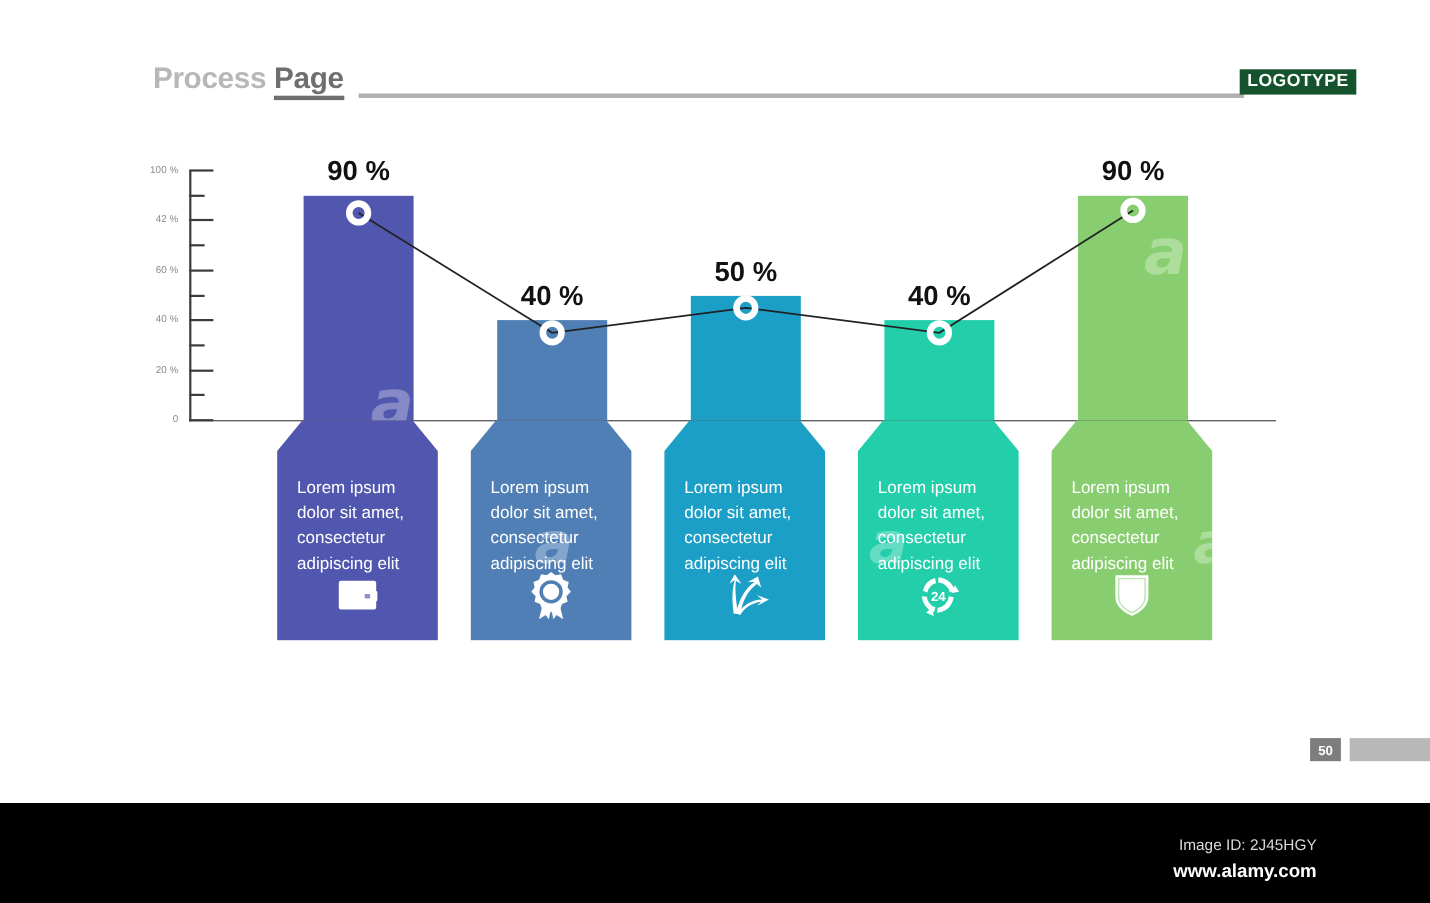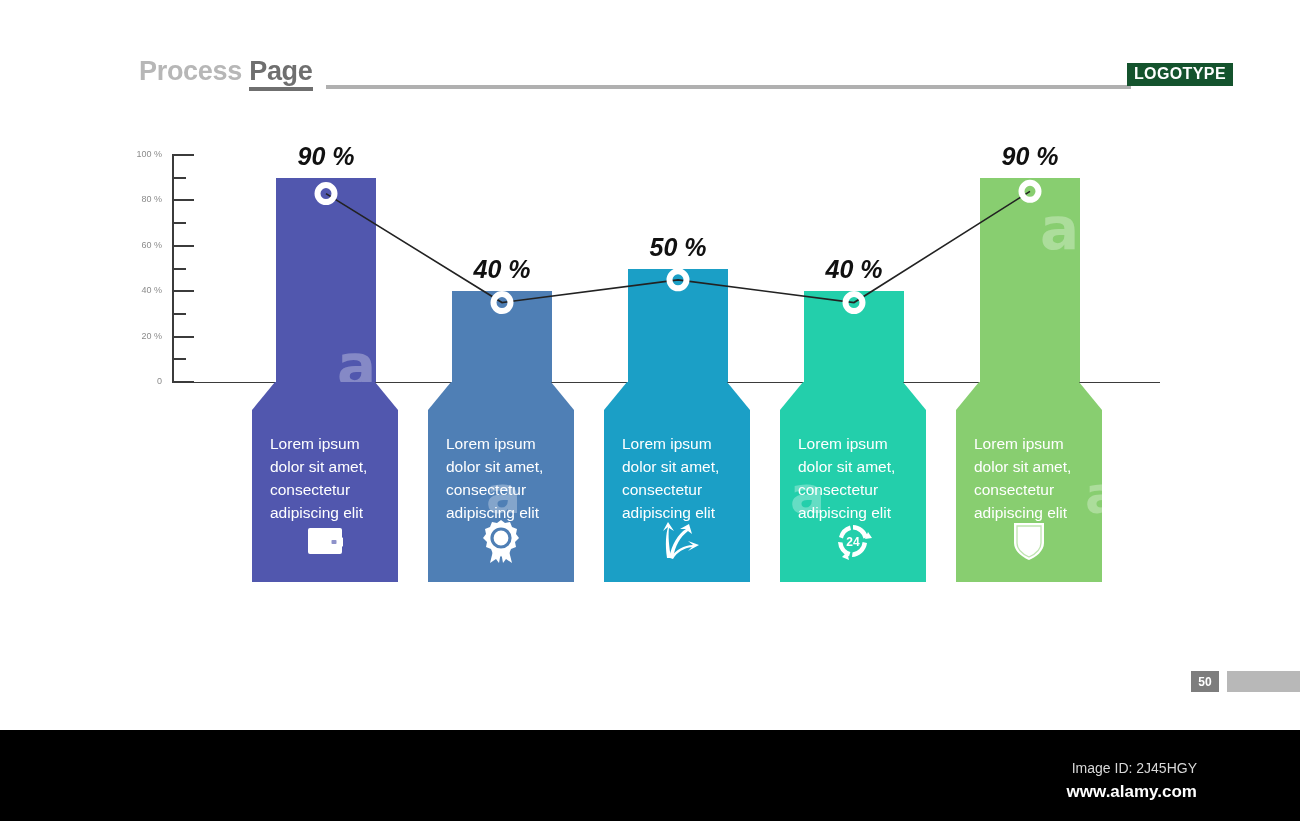--- a/index.html
+++ b/index.html
@@ -99,21 +99,20 @@
   }
 
   
   .value-label {
     position: absolute;
     font-size: 25px;
     font-weight: bold;
     color: #111111;
     white-space: nowrap;
     text-align: center;
-    font-style: italic;
   }
 
   
   #trend-svg {
     position: absolute;
     left: 0; top: 0;
     width: 1300px; height: 500px;
     overflow: visible;
   }
 
@@ -202,20 +201,21 @@
     white-space: nowrap;
   }
   
   .wm {
     position: absolute;
     color: rgba(255,255,255,0.30);
     font-weight: bold;
     font-size: 58px;
     pointer-events: none;
     font-family: "DejaVu Sans", sans-serif;
+    font-style: italic;
   }
 </style>
 </head>
 <body>
 
 <div id="slide">
 
   <div id="header">
     <div id="page-title">
       <span class="t-light">Process </span><span class="t-dark">Page</span>
@@ -240,21 +240,21 @@
         <div class="y-tick minor" style="top: 202.9px;"></div>
         <div class="y-tick minor" style="top: 157.5px;"></div>
         <div class="y-tick minor" style="top: 112.1px;"></div>
         <div class="y-tick minor" style="top: 66.7px;"></div>
       </div>
     <div id="y-labels">
         <div class="y-label" style="top: 266px;">0</div>
         <div class="y-label" style="top: 220.6px;">20 %</div>
         <div class="y-label" style="top: 175.2px;">40 %</div>
         <div class="y-label" style="top: 129.8px;">60 %</div>
-        <div class="y-label" style="top: 84.4px;">80 %</div>
+        <div class="y-label" style="top: 84.4px;">42 %</div>
         <div class="y-label" style="top: 39px;">100 %</div>
       </div>
 
     <div id="bars-layer">
         <div class="bar" style="left: 276px; width: 100px; top: 67.7px; height: 204.3px; background: rgb(81, 87, 174);"></div>
         <div class="bar" style="left: 452px; width: 100px; top: 181.2px; height: 90.8px; background: rgb(79, 127, 181);"></div>
         <div class="bar" style="left: 628px; width: 100px; top: 158.5px; height: 113.5px; background: rgb(27, 159, 198);"></div>
         <div class="bar" style="left: 804px; width: 100px; top: 181.2px; height: 90.8px; background: rgb(35, 207, 171);"></div>
         <div class="bar" style="left: 980px; width: 100px; top: 67.7px; height: 204.3px; background: rgb(136, 206, 112);"></div>
       </div>

